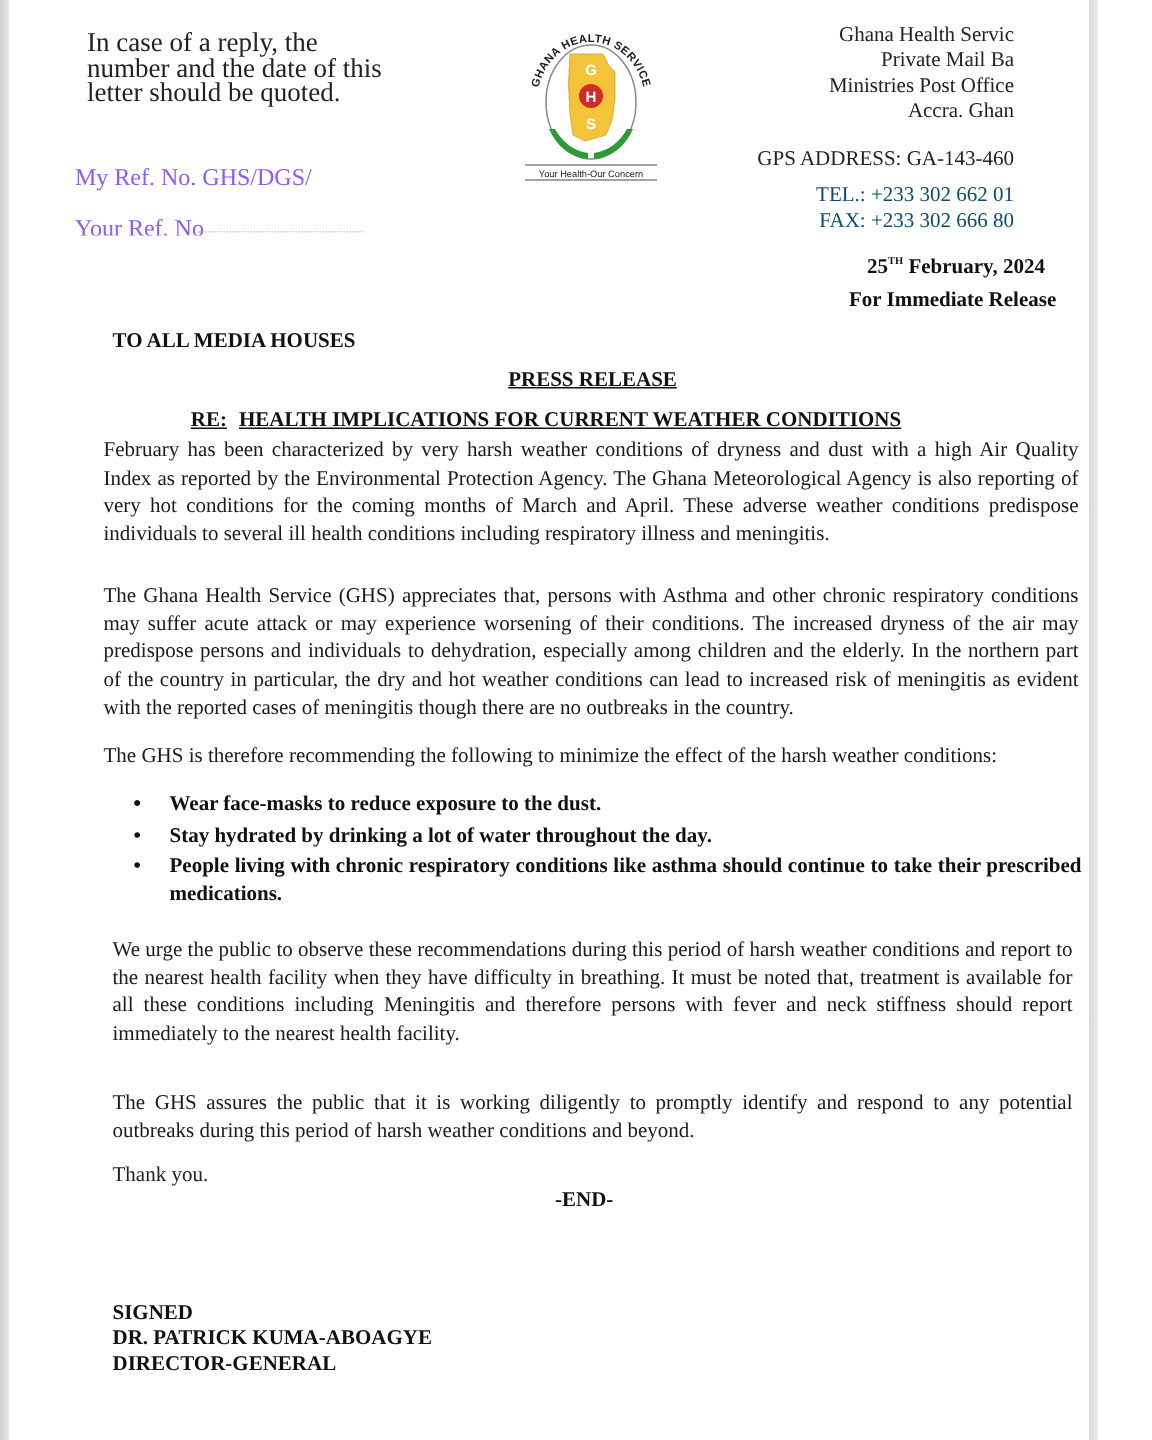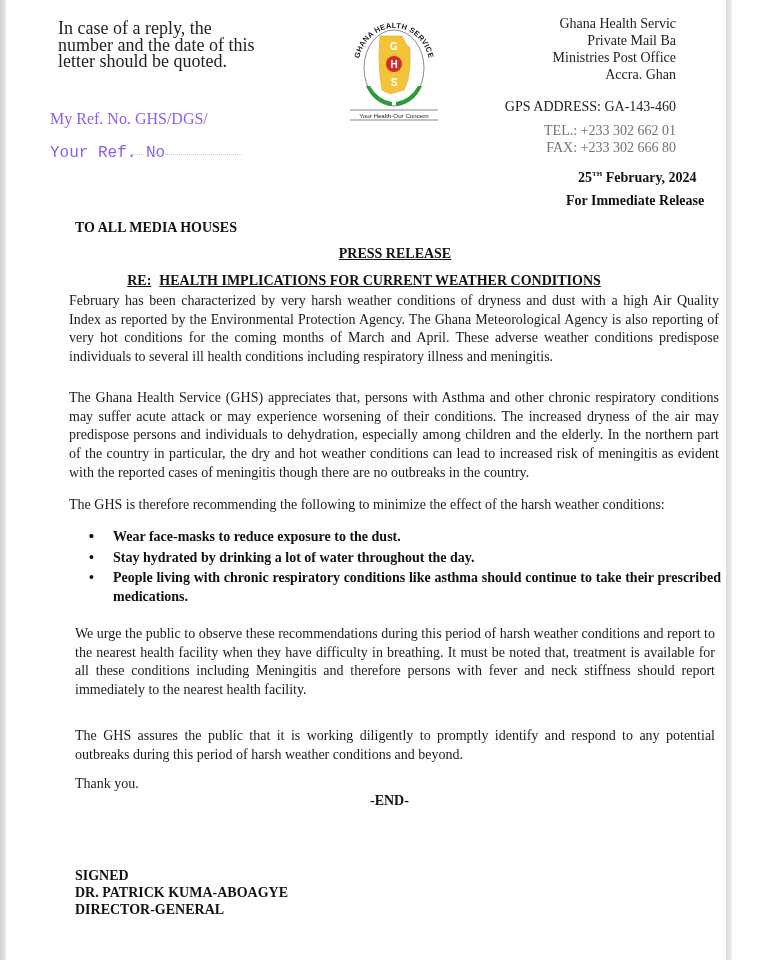--- a/index.html
+++ b/index.html
@@ -23,32 +23,32 @@
       background: linear-gradient(to right, #d8d8d8, #efefef);
     }
     .abs { position: absolute; }
     .hdr-left {
       left: 58px; top: 20px; font-size: 18px; line-height: 16.5px; color: #222;
     }
     .ref {
       font-size: 16px; color: #8b5cf6;
     }
     .ref-mine { left: 50px; top: 110px; }
-    .ref-yours { left: 50px; top: 143px; height: 14px; overflow: hidden; line-height: 20px; font-family: Liberation Mono, monospace; }
+    .ref-yours { left: 50px; top: 143px; height: 14px; overflow: hidden; line-height: 20px; }
     .ref-dots {
       left: 132px; top: 154px; width: 110px; border-bottom: 1px dotted #cccccc;
     }
     .logo { left: 344px; top: 6px; width: 100px; height: 116px; }
     .hdr-right {
       right: 50px; top: 15px; text-align: right; font-size: 14px; line-height: 17px; color: #222;
       white-space: nowrap;
     }
     .clip-right { position: absolute; left: 0; top: 0; width: 722px; height: 230px; overflow: hidden; }
     .gps { right: 50px; top: 99px; font-size: 14px; white-space: nowrap; color: #222; }
-    .telfax { right: 50px; top: 123px; text-align: right; font-size: 14px; line-height: 16.5px; white-space: nowrap; color: #737373;}
+    .telfax { right: 50px; top: 123px; text-align: right; font-size: 14px; line-height: 16.5px; white-space: nowrap; color: #0c4a6e;}
     .date { left: 578px; top: 170px; font-weight: bold; font-size: 14px; color: #111; }
     .date sup { font-size: 7px; vertical-align: 6px; }
     .release { left: 566px; top: 193px; font-weight: bold; font-size: 14px; color: #111; }
     .to { left: 75px; top: 220px; font-weight: bold; font-size: 14px; color: #111; }
     .title1 { left: 0; width: 790px; text-align: center; top: 246px; font-weight: bold; font-size: 14px; text-decoration: underline; color: #111; }
     .title2 { left: 0; width: 728px; text-align: center; top: 273px; font-weight: bold; font-size: 14px; text-decoration: underline; color: #111; padding-left: 0; }
     .title2 span { padding-left: 6px; }
     .para {
       left: 69px; width: 650px; font-size: 14px; line-height: 18.7px; text-align: justify; color: #1a1a1a;
     }

